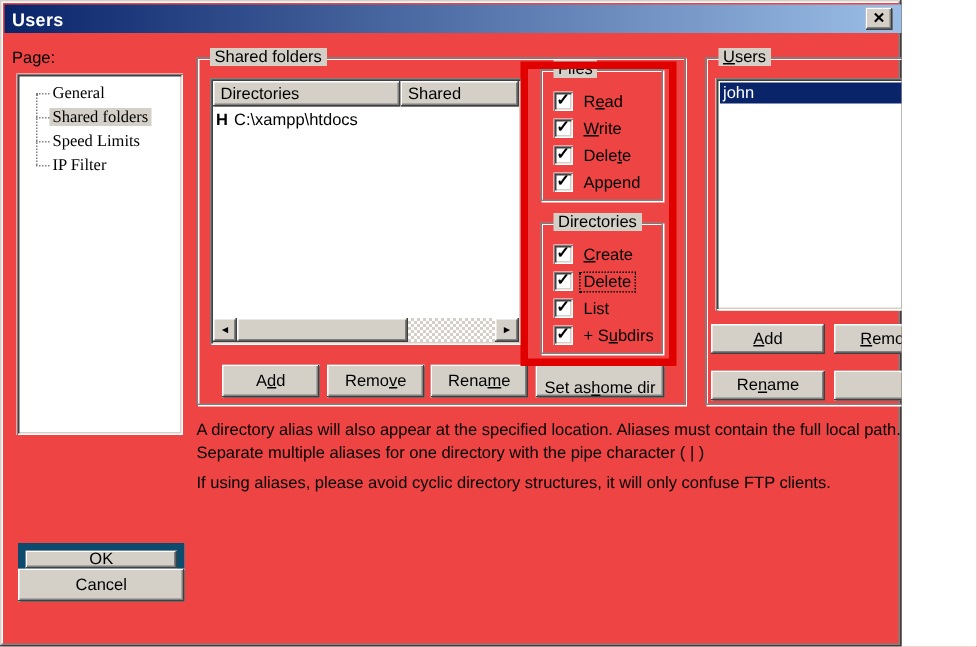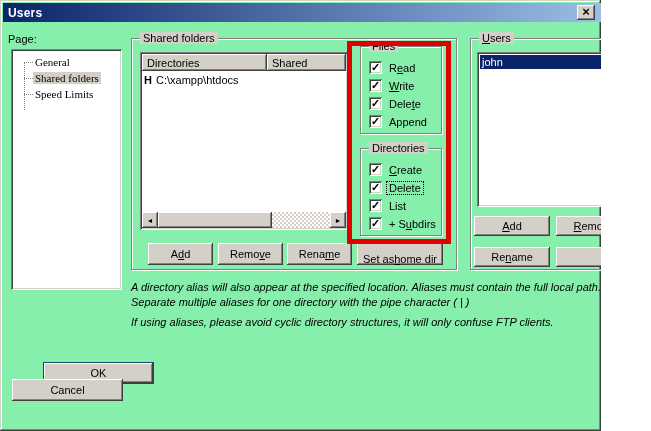--- a/index.html
+++ b/index.html
@@ -1,18 +1,18 @@
 <!DOCTYPE html>
 <html><head>
 <meta charset="utf-8">
 <style>
   * { box-sizing: border-box; margin: 0; padding: 0; font-family: "Liberation Sans", sans-serif; }
   html, body { background: #ffffff; }
   .dialog {
-    position: relative; width: 601px; height: 431px; background: #86efac;
+    position: relative; width: 601px; height: 431px; background: #ef4444;
     font-size: 11px; color: #000; overflow: hidden;
     box-shadow: inset -1px -1px 0 #404040, inset 1px 1px 0 #d4d0c8,
                 inset -2px -2px 0 #808080, inset 2px 2px 0 #ffffff;
     padding-left: 32px;
   }
   .titlebar {
     position: absolute; left: 3px; top: 3px; width: 645px; height: 19px;
     background: linear-gradient(to right, #0a246a, #a6caf0);
     display: flex; align-items: center; padding-left: 5px;
   }
@@ -33,21 +33,21 @@
     background: #ffffff;
     box-shadow: inset 1px 1px 0 #808080, inset -1px -1px 0 #ffffff,
                 inset 2px 2px 0 #404040, inset -2px -2px 0 #d4d0c8;
   }
   .btn {
     position: absolute; background: #d4d0c8; border: none; font-size: 11px; color: #000;
     display: flex; align-items: center; justify-content: center;
     box-shadow: inset -1px -1px 0 #404040, inset 1px 1px 0 #ffffff,
                 inset -2px -2px 0 #808080, inset 2px 2px 0 #d4d0c8;
   }
-  .btn.default { border: 1px solid #0c4a6e; margin-left: 31px; }
+  .btn.default { border: 5px solid #0c4a6e; }
   .group { position: absolute; border: 1px solid #808080; box-shadow: 1px 1px 0 #ffffff, inset 1px 1px 0 #ffffff; }
   .legend { position: absolute; top: -7px; left: 8px; background: #d4d0c8; padding: 0 3px; white-space: nowrap; }
   .label { position: absolute; white-space: nowrap; }
 
   
   .page-list { position: absolute; left: 11px; top: 49px; width: 111px; height: 241px; padding-top: 5px; }
   .tree-row { position: relative; height: 16px; display: flex; align-items: center; padding-left: 22px; }
   .tree-dash { position: absolute; left: 13px; top: 8px; width: 9px; border-top: 1px dotted #808080; }
   .tree-v { position: absolute; left: 13px; top: 13px; height: 48px; border-left: 1px dotted #808080; }
   .tree-label { padding: 0 2px; white-space: nowrap; font-family: Liberation Serif, serif; }
@@ -75,21 +75,21 @@
   .checkbox { width: 13px; height: 13px; flex: 0 0 13px; display: flex; align-items: center; justify-content: center; }
   .check { font-size: 11px; font-weight: bold; line-height: 1; margin-top: -1px; }
   .cblabel { white-space: nowrap; padding: 0 2px; }
   .cblabel.focus-rect { outline: 1px dotted #000; }
 
   
   .users-list { position: absolute; left: 477px; top: 52px; width: 159px; height: 155px; padding: 3px; }
   .user-row { height: 14px; display: flex; align-items: center; padding-left: 2px; }
   .user-row.selected { background: #0a246a; color: #ffffff; }
 
-  .notes { position: absolute; left: 131px; top: 280px; width: 516px; line-height: 15px; font-style: italic; }
+  .notes { position: absolute; left: 131px; top: 280px; width: 516px; line-height: 15px; }
   .notes p + p { margin-top: 5px; }
 
   .red-annotation { position: absolute; left: 347px; top: 41px; width: 104px; height: 203px;
     border: 5px solid #e00000; z-index: 10; pointer-events: none; }
   u { text-decoration: underline; }
 </style>
 </head>
 <body>
 
 <div class="dialog">
@@ -109,20 +109,24 @@
       <span class="tree-label">General</span>
     </div>
     <div class="tree-row selected">
       <span class="tree-dash"></span>
       <span class="tree-label">Shared folders</span>
     </div>
     <div class="tree-row">
       <span class="tree-dash"></span>
       <span class="tree-label">Speed Limits</span>
     </div>
+    <div class="tree-row">
+      <span class="tree-dash"></span>
+      <span class="tree-label">IP Filter</span>
+    </div>
   </div>
 
   <button class="btn default" style="left:12px; top:362px; width:111px; height:22px;">OK</button>
   <button class="btn" style="left:12px; top:379px; width:111px; height:22px;text-align:right;">Cancel</button>
 
   <div class="group" style="left:131px; top:38px; width:326px; height:232px;">
     <span class="legend">Shared folders</span>
   </div>
 
   <div class="dir-list sunken">

